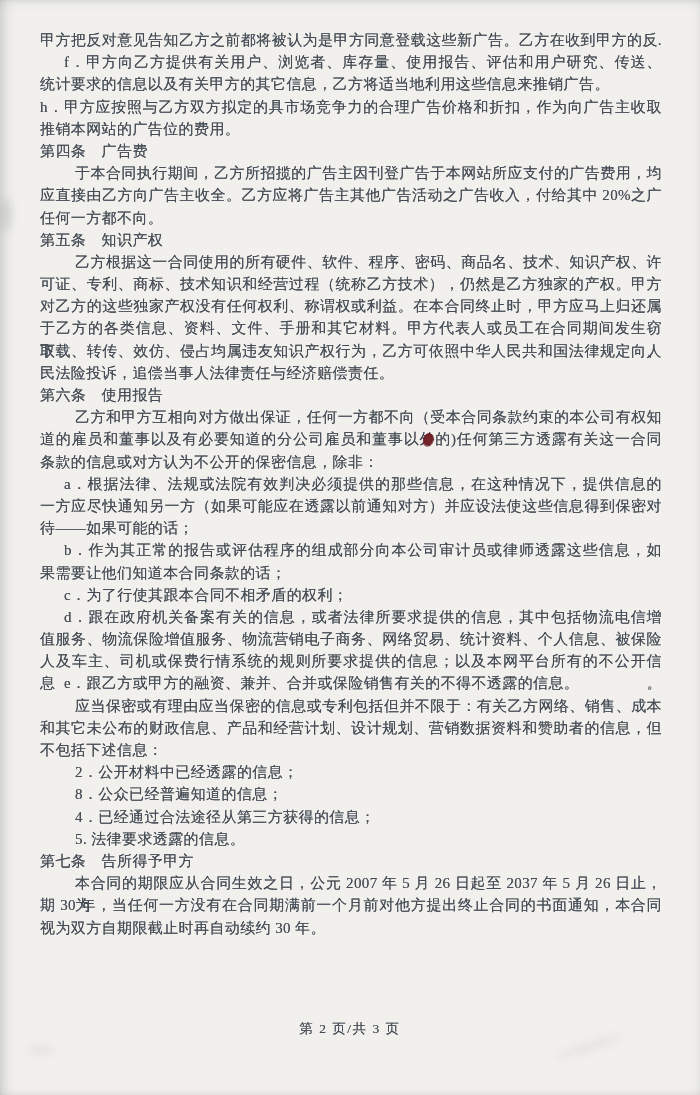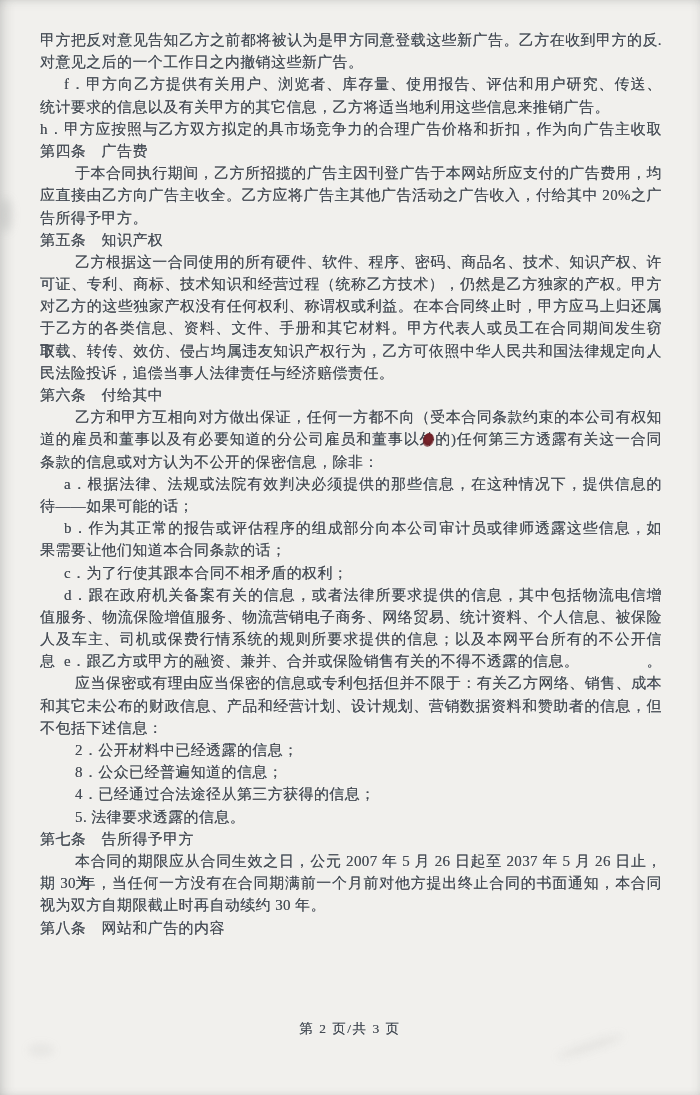--- a/index.html
+++ b/index.html
@@ -89,60 +89,60 @@
   }
 </style>
 </head>
 <body>
 
 <div class="page">
   <div class="edge-shade"></div>
 
   <div class="textblock">
       <div class="line full">甲方把反对意见告知乙方之前都将被认为是甲方同意登载这些新广告。乙方在收到甲方的反.</div>
-      <div class="line">对意见之后的一个工作日之内撤销这些新广告。</div>
       <div class="line i1 full">f．甲方向乙方提供有关用户、浏览者、库存量、使用报告、评估和用户研究、传送、</div>
       <div class="line">统计要求的信息以及有关甲方的其它信息，乙方将适当地利用这些信息来推销广告。</div>
       <div class="line full">h．甲方应按照与乙方双方拟定的具市场竞争力的合理广告价格和折扣，作为向广告主收取</div>
+      <div class="line">推销本网站的广告位的费用。</div>
       <div class="line">第四条　广告费</div>
       <div class="line i2 full">于本合同执行期间，乙方所招揽的广告主因刊登广告于本网站所应支付的广告费用，均</div>
       <div class="line full">应直接由乙方向广告主收全。乙方应将广告主其他广告活动之广告收入，付给其中 20%之广</div>
-      <div class="line">告所得予甲方。</div>
+      <div class="line">任何一方都不向。</div>
       <div class="line">第五条　知识产权</div>
       <div class="line i2 full">乙方根据这一合同使用的所有硬件、软件、程序、密码、商品名、技术、知识产权、许</div>
       <div class="line full">可证、专利、商标、技术知识和经营过程（统称乙方技术），仍然是乙方独家的产权。甲方</div>
       <div class="line full">对乙方的这些独家产权没有任何权利、称谓权或利益。在本合同终止时，甲方应马上归还属</div>
       <div class="line full">于乙方的各类信息、资料、文件、手册和其它材料。甲方代表人或员工在合同期间发生窃取、</div>
       <div class="line full">下载、转传、效仿、侵占均属违友知识产权行为，乙方可依照中华人民共和国法律规定向人</div>
       <div class="line">民法险投诉，追偿当事人法律责任与经济赔偿责任。</div>
-      <div class="line">第六条　付给其中</div>
+      <div class="line">第六条　使用报告</div>
       <div class="line i2 full">乙方和甲方互相向对方做出保证，任何一方都不向（受本合同条款约束的本公司有权知</div>
       <div class="line full">道的雇员和董事以及有必要知道的分公司雇员和董事以外的)任何第三方透露有关这一合同</div>
       <div class="line">条款的信息或对方认为不公开的保密信息，除非：</div>
       <div class="line i1 full">a．根据法律、法规或法院有效判决必须提供的那些信息，在这种情况下，提供信息的</div>
+      <div class="line full">一方应尽快通知另一方（如果可能应在透露以前通知对方）并应设法使这些信息得到保密对</div>
       <div class="line">待——如果可能的话；</div>
       <div class="line i1 full">b．作为其正常的报告或评估程序的组成部分向本公司审计员或律师透露这些信息，如</div>
       <div class="line">果需要让他们知道本合同条款的话；</div>
       <div class="line i1">c．为了行使其跟本合同不相矛盾的权利；</div>
       <div class="line i1 full">d．跟在政府机关备案有关的信息，或者法律所要求提供的信息，其中包括物流电信增</div>
       <div class="line full">值服务、物流保险增值服务、物流营销电子商务、网络贸易、统计资料、个人信息、被保险</div>
       <div class="line full">人及车主、司机或保费行情系统的规则所要求提供的信息；以及本网平台所有的不公开信息。</div>
       <div class="line i1">e．跟乙方或甲方的融资、兼并、合并或保险销售有关的不得不透露的信息。</div>
       <div class="line i2 full">应当保密或有理由应当保密的信息或专利包括但并不限于：有关乙方网络、销售、成本</div>
       <div class="line full">和其它未公布的财政信息、产品和经营计划、设计规划、营销数据资料和赞助者的信息，但</div>
       <div class="line">不包括下述信息：</div>
       <div class="line i2">2．公开材料中已经透露的信息；</div>
       <div class="line i2">8．公众已经普遍知道的信息；</div>
       <div class="line i2">4．已经通过合法途径从第三方获得的信息；</div>
       <div class="line i2">5. 法律要求透露的信息。</div>
       <div class="line">第七条　告所得予甲方</div>
       <div class="line i2 full">本合同的期限应从合同生效之日，公元 2007 年 5 月 26 日起至 2037 年 5 月 26 日止，为</div>
       <div class="line full">期 30 年，当任何一方没有在合同期满前一个月前对他方提出终止合同的书面通知，本合同</div>
       <div class="line">视为双方自期限截止时再自动续约 30 年。</div>
-      <div class="line">第八条　网站和广告的内容</div>
     </div>
 
   <div class="footer">第 2 页/共 3 页</div>
 
   <div class="stain"></div>
   <div class="smudge smudge-left"></div>
   <div class="smudge smudge-br"></div>
   <div class="smudge smudge-bl"></div>
 </div>
 

